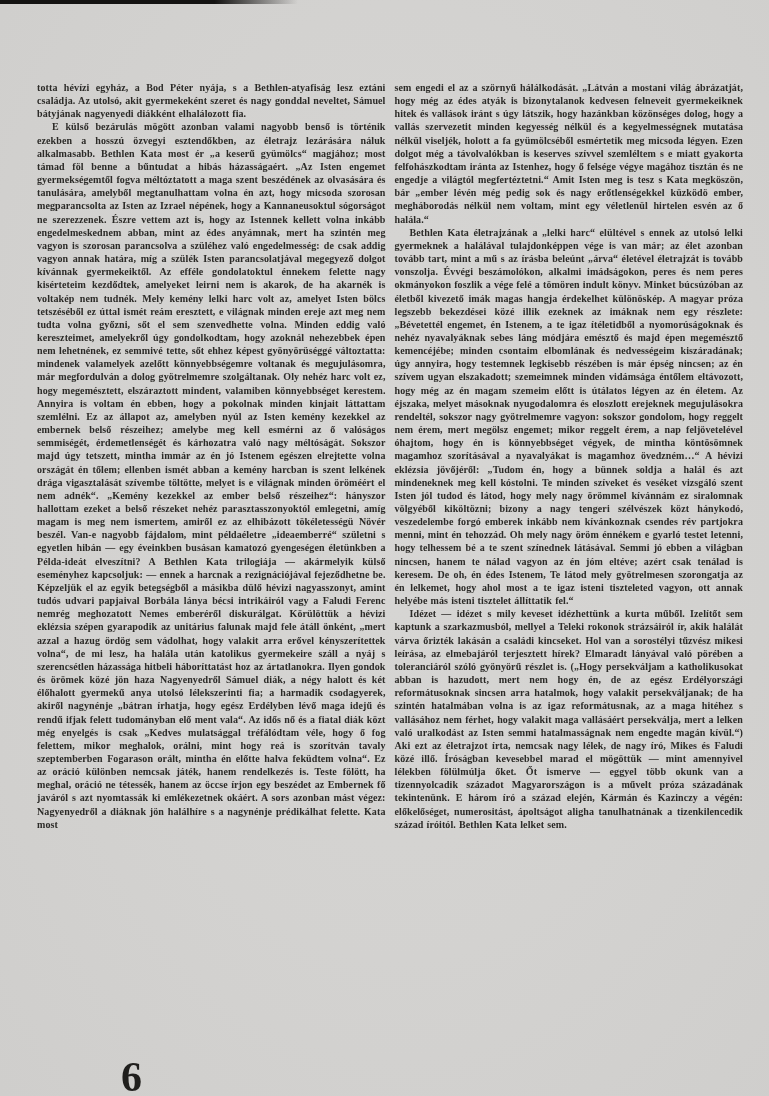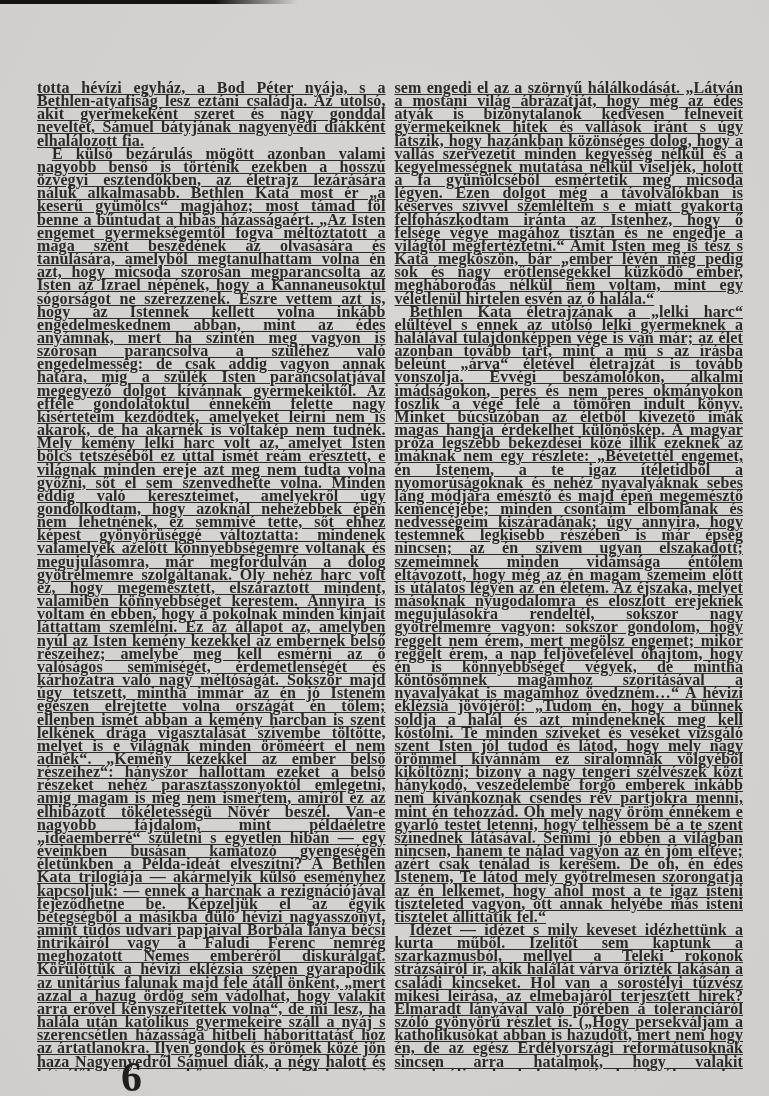--- a/index.html
+++ b/index.html
@@ -35,27 +35,26 @@
     overflow: hidden;
   }
   .column {
     flex: 1 1 0;
     min-width: 0;
   }
   .column p {
     margin: 0;
     text-indent: 15px;
     text-align: justify;
-    font-size: 16px;
+    font-size: 10px;
     line-height: 13.15px;
     font-weight: 700;
     letter-spacing: 0.1px;
     word-spacing: 0.5px;
     color: #2b2a27;
-    text-decoration: underline;
   }
   .column p.no-indent {
     text-indent: 0;
   }
   .page-number {
     position: absolute;
     left: 121px;
     top: 1053px;
     font-size: 42px;
     font-weight: 700;

